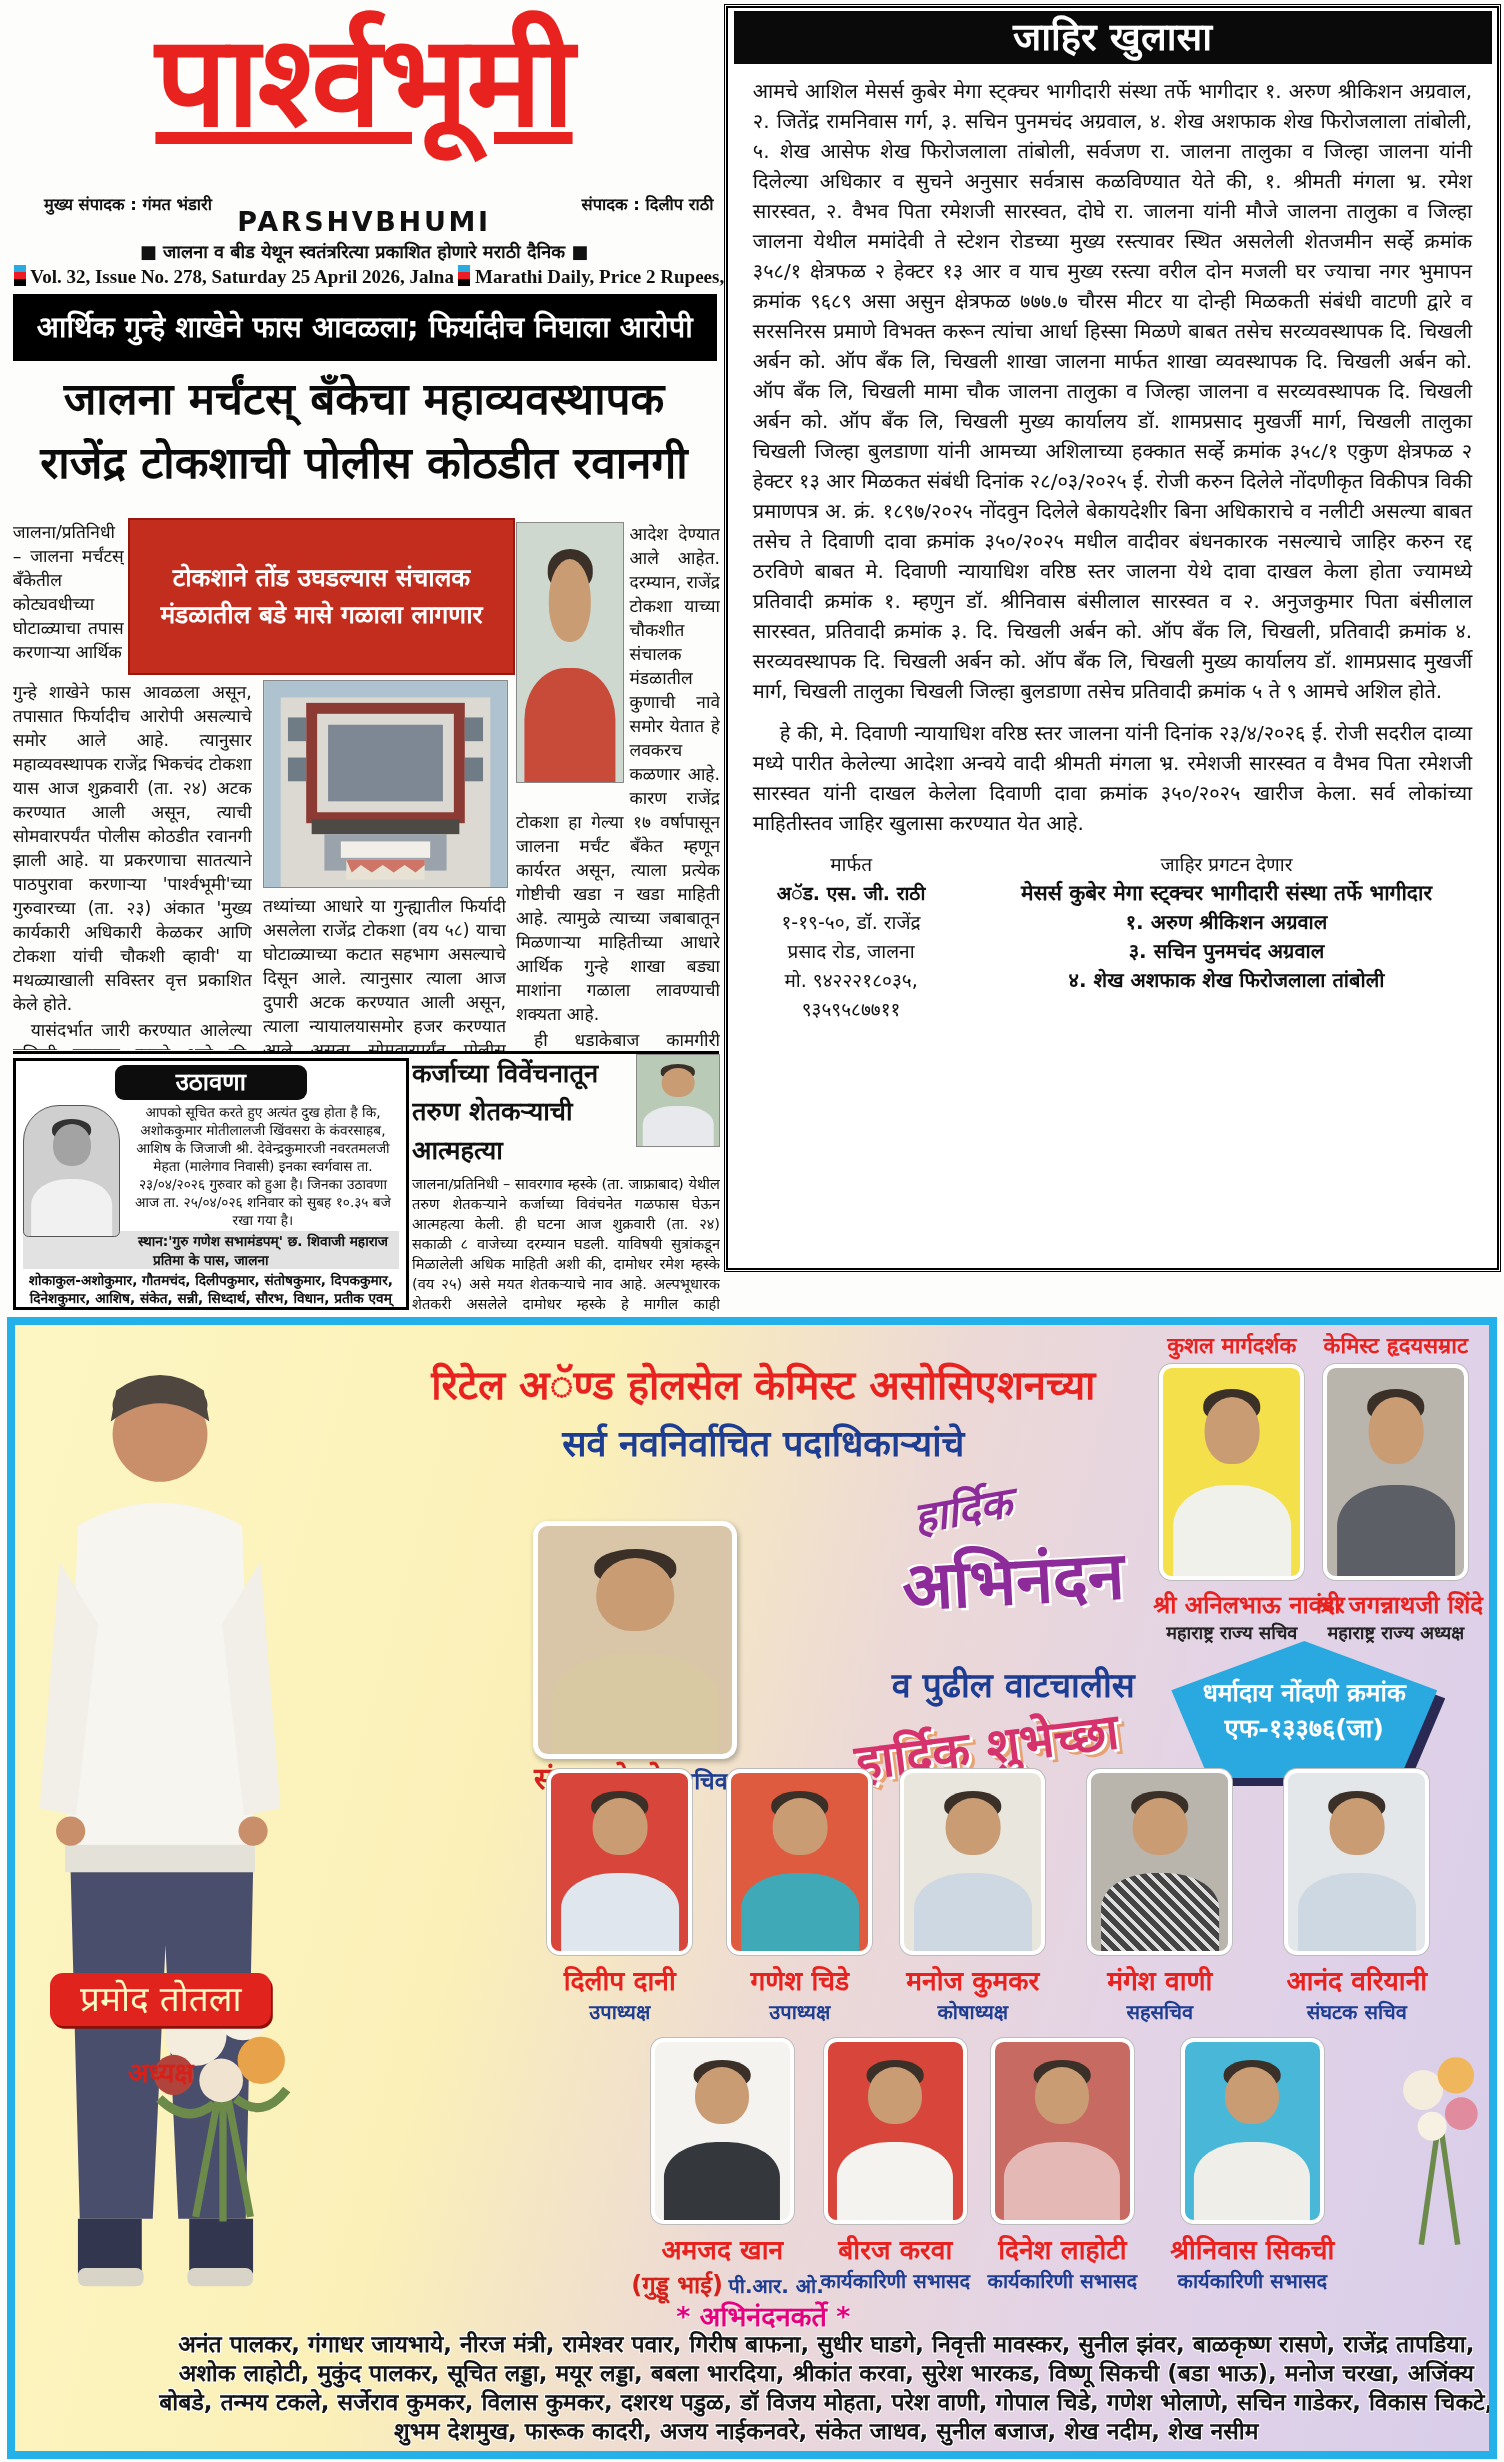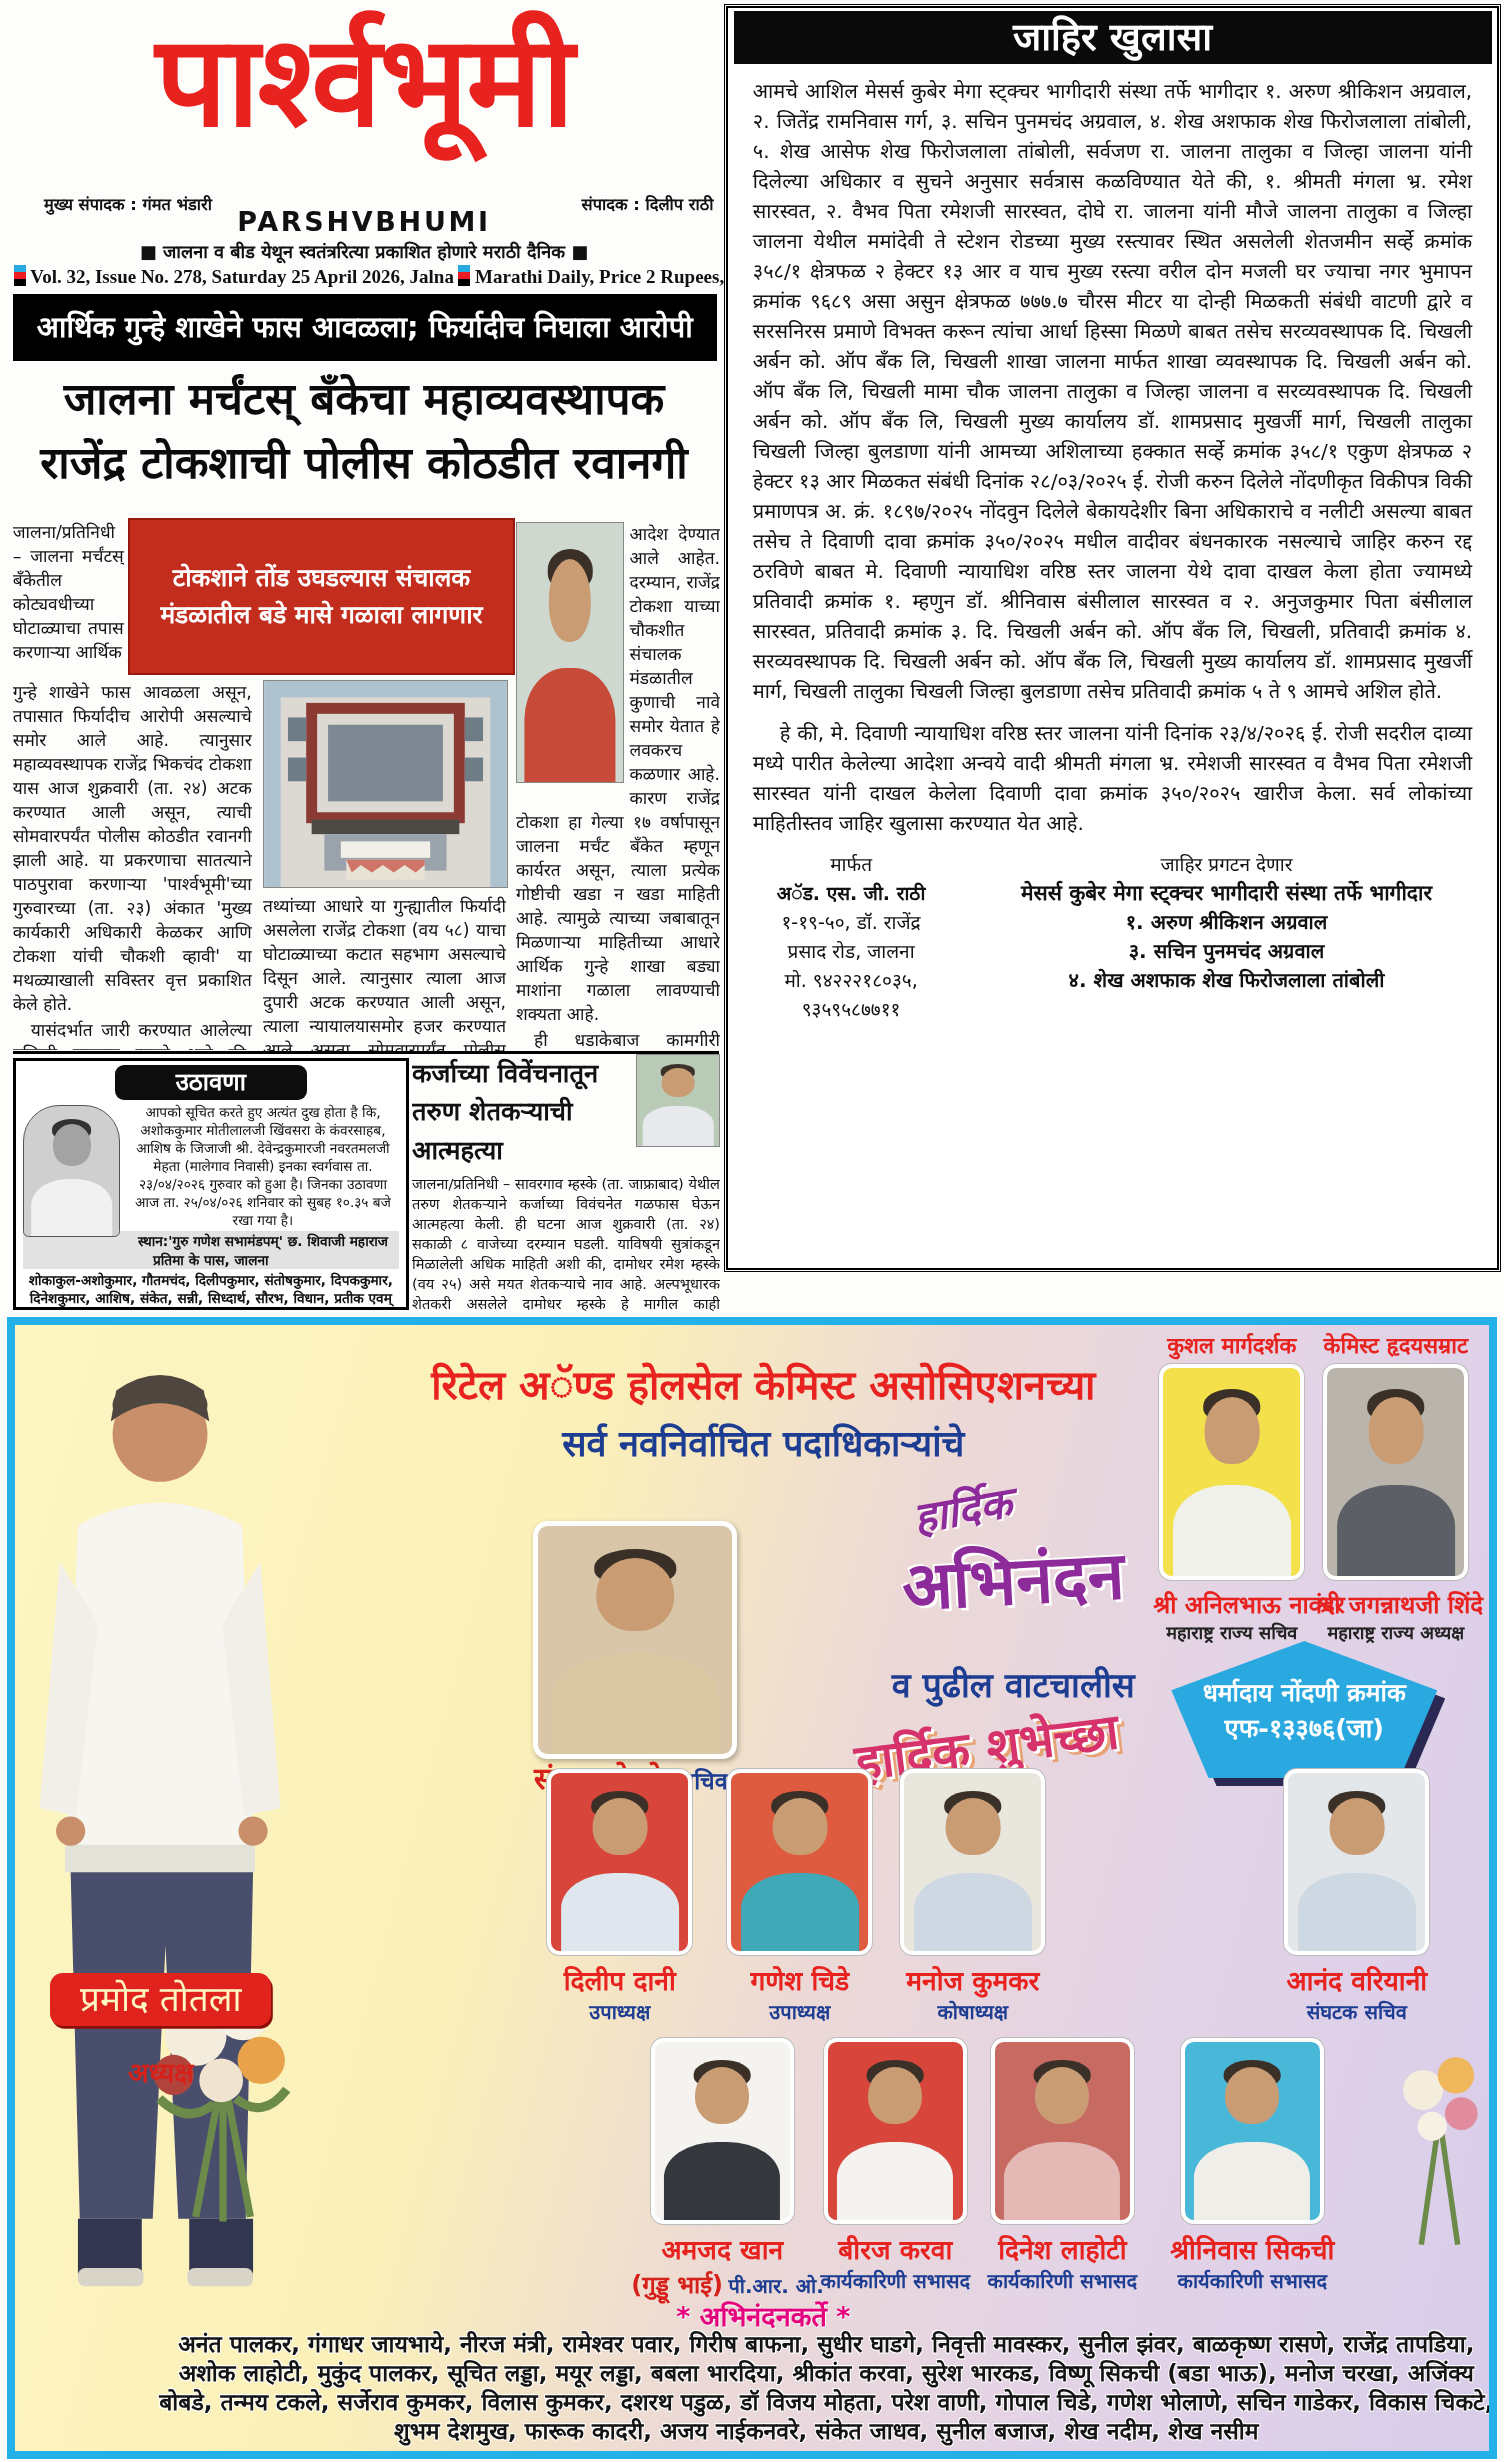--- a/index.html
+++ b/index.html
@@ -2,21 +2,21 @@
 <html style="font-size:14.6px"><head>
 <meta charset="utf-8">
 <style>
   html,body{margin:0;padding:0;background:#777;}
   .page{position:relative;width:1505px;height:2462px;background:#fdfdfb;margin:0 auto;
         font-family:"DejaVu Sans",sans-serif;color:#111;overflow:hidden;}
   .abs{position:absolute;}
   
   .masthead{left:9px;top:3.6px;width:710px;height:285px;}
   .np-title{position:absolute;top:-3.6px;left:0;width:100%;text-align:center;
-            font-size:126px;line-height:1.3;font-weight:900;color:#e8231f;letter-spacing:-1.8px;}
+            font-size:126px;line-height:1.3;font-weight:900;color:#e8231f;letter-spacing:-1.8px;text-decoration:underline;}
   .ed-left{position:absolute;left:35px;top:188px;font-size:16.4px;font-weight:bold;}
   .ed-right{position:absolute;right:5.5px;top:188px;font-size:16.4px;font-weight:bold;}
   .np-latin{position:absolute;top:202px;left:0;width:100%;text-align:center;
             font-size:27px;font-weight:bold;letter-spacing:2.7px;}
   .np-tagline{position:absolute;top:235px;left:0;width:100%;text-align:center;font-size:18px;font-weight:bold;}
   .np-dateline{position:absolute;top:261px;left:0;width:100%;text-align:center;
                font-family:"Liberation Serif",serif;font-size:19px;font-weight:bold;white-space:nowrap;}
   .flag{display:inline-block;width:12px;height:22px;vertical-align:-3.6px;margin:0 4.6px;}
   .flag i{display:block;width:100%;height:7.3px;}
   .flag .f1{background:#29abe2;} .flag .f2{background:#ed1c24;} .flag .f3{background:#000;}
@@ -366,20 +366,31 @@
       <div class="pic bg-light t-check">
           <div class="ph">
             <span class="hair"></span>
             <span class="head"></span>
             <span class="torso"></span>
           </div>
         </div>
       <div class="nm">मनोज कुमकर</div>
       <div class="rl">कोषाध्यक्ष</div>
     </div>
+    <div class="abs cell officer" style="left:1058px;top:444px;width:173px;">
+      <div class="pic bg-gray t-pattern">
+          <div class="ph">
+            <span class="hair"></span>
+            <span class="head"></span>
+            <span class="torso"></span>
+          </div>
+        </div>
+      <div class="nm">मंगेश वाणी</div>
+      <div class="rl">सहसचिव</div>
+    </div>
     <div class="abs cell officer" style="left:1255px;top:444px;width:173px;">
       <div class="pic bg-pale t-check">
           <div class="ph">
             <span class="hair"></span>
             <span class="head"></span>
             <span class="torso"></span>
           </div>
         </div>
       <div class="nm">आनंद वरियानी</div>
       <div class="rl">संघटक सचिव</div>

